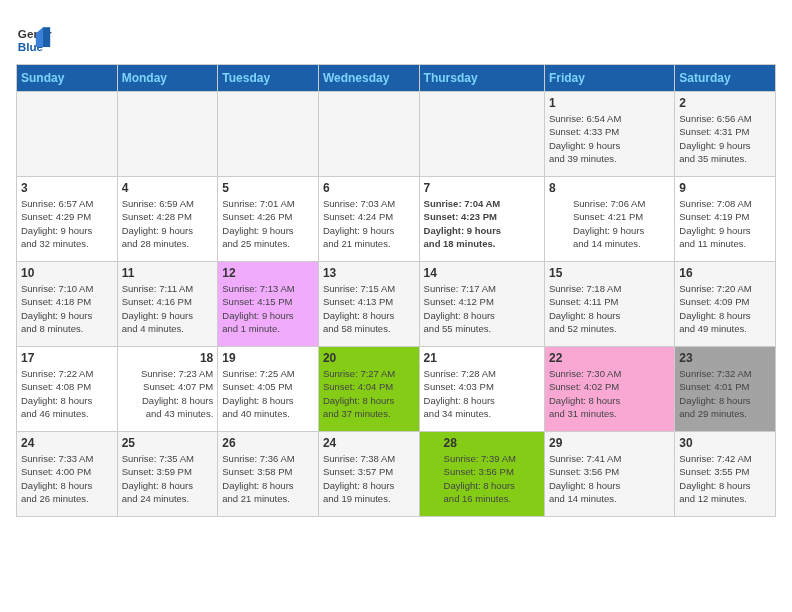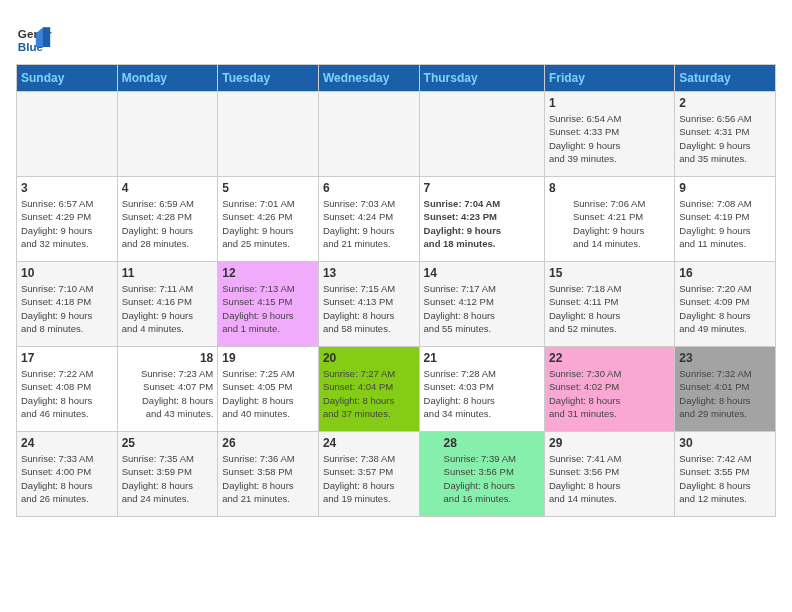--- a/index.html
+++ b/index.html
@@ -307,21 +307,21 @@
 Daylight: 8 hours
 and 21 minutes.</div>
         </td>
         <td style="background: rgb(245, 245, 245);">
           <div class="day-number">24</div>
           <div class="day-info" style="white-space: pre-line;">Sunrise: 7:38 AM
 Sunset: 3:57 PM
 Daylight: 8 hours
 and 19 minutes.</div>
         </td>
-        <td style="background: #86efac; padding-left: 24px;">
+        <td style="background: #84cc16; padding-left: 24px;">
           <div class="day-number">28</div>
           <div class="day-info" style="white-space: pre-line;">Sunrise: 7:39 AM
 Sunset: 3:56 PM
 Daylight: 8 hours
 and 16 minutes.</div>
         </td>
         <td style="background: rgb(245, 245, 245);">
           <div class="day-number">29</div>
           <div class="day-info" style="white-space: pre-line;">Sunrise: 7:41 AM
 Sunset: 3:56 PM

